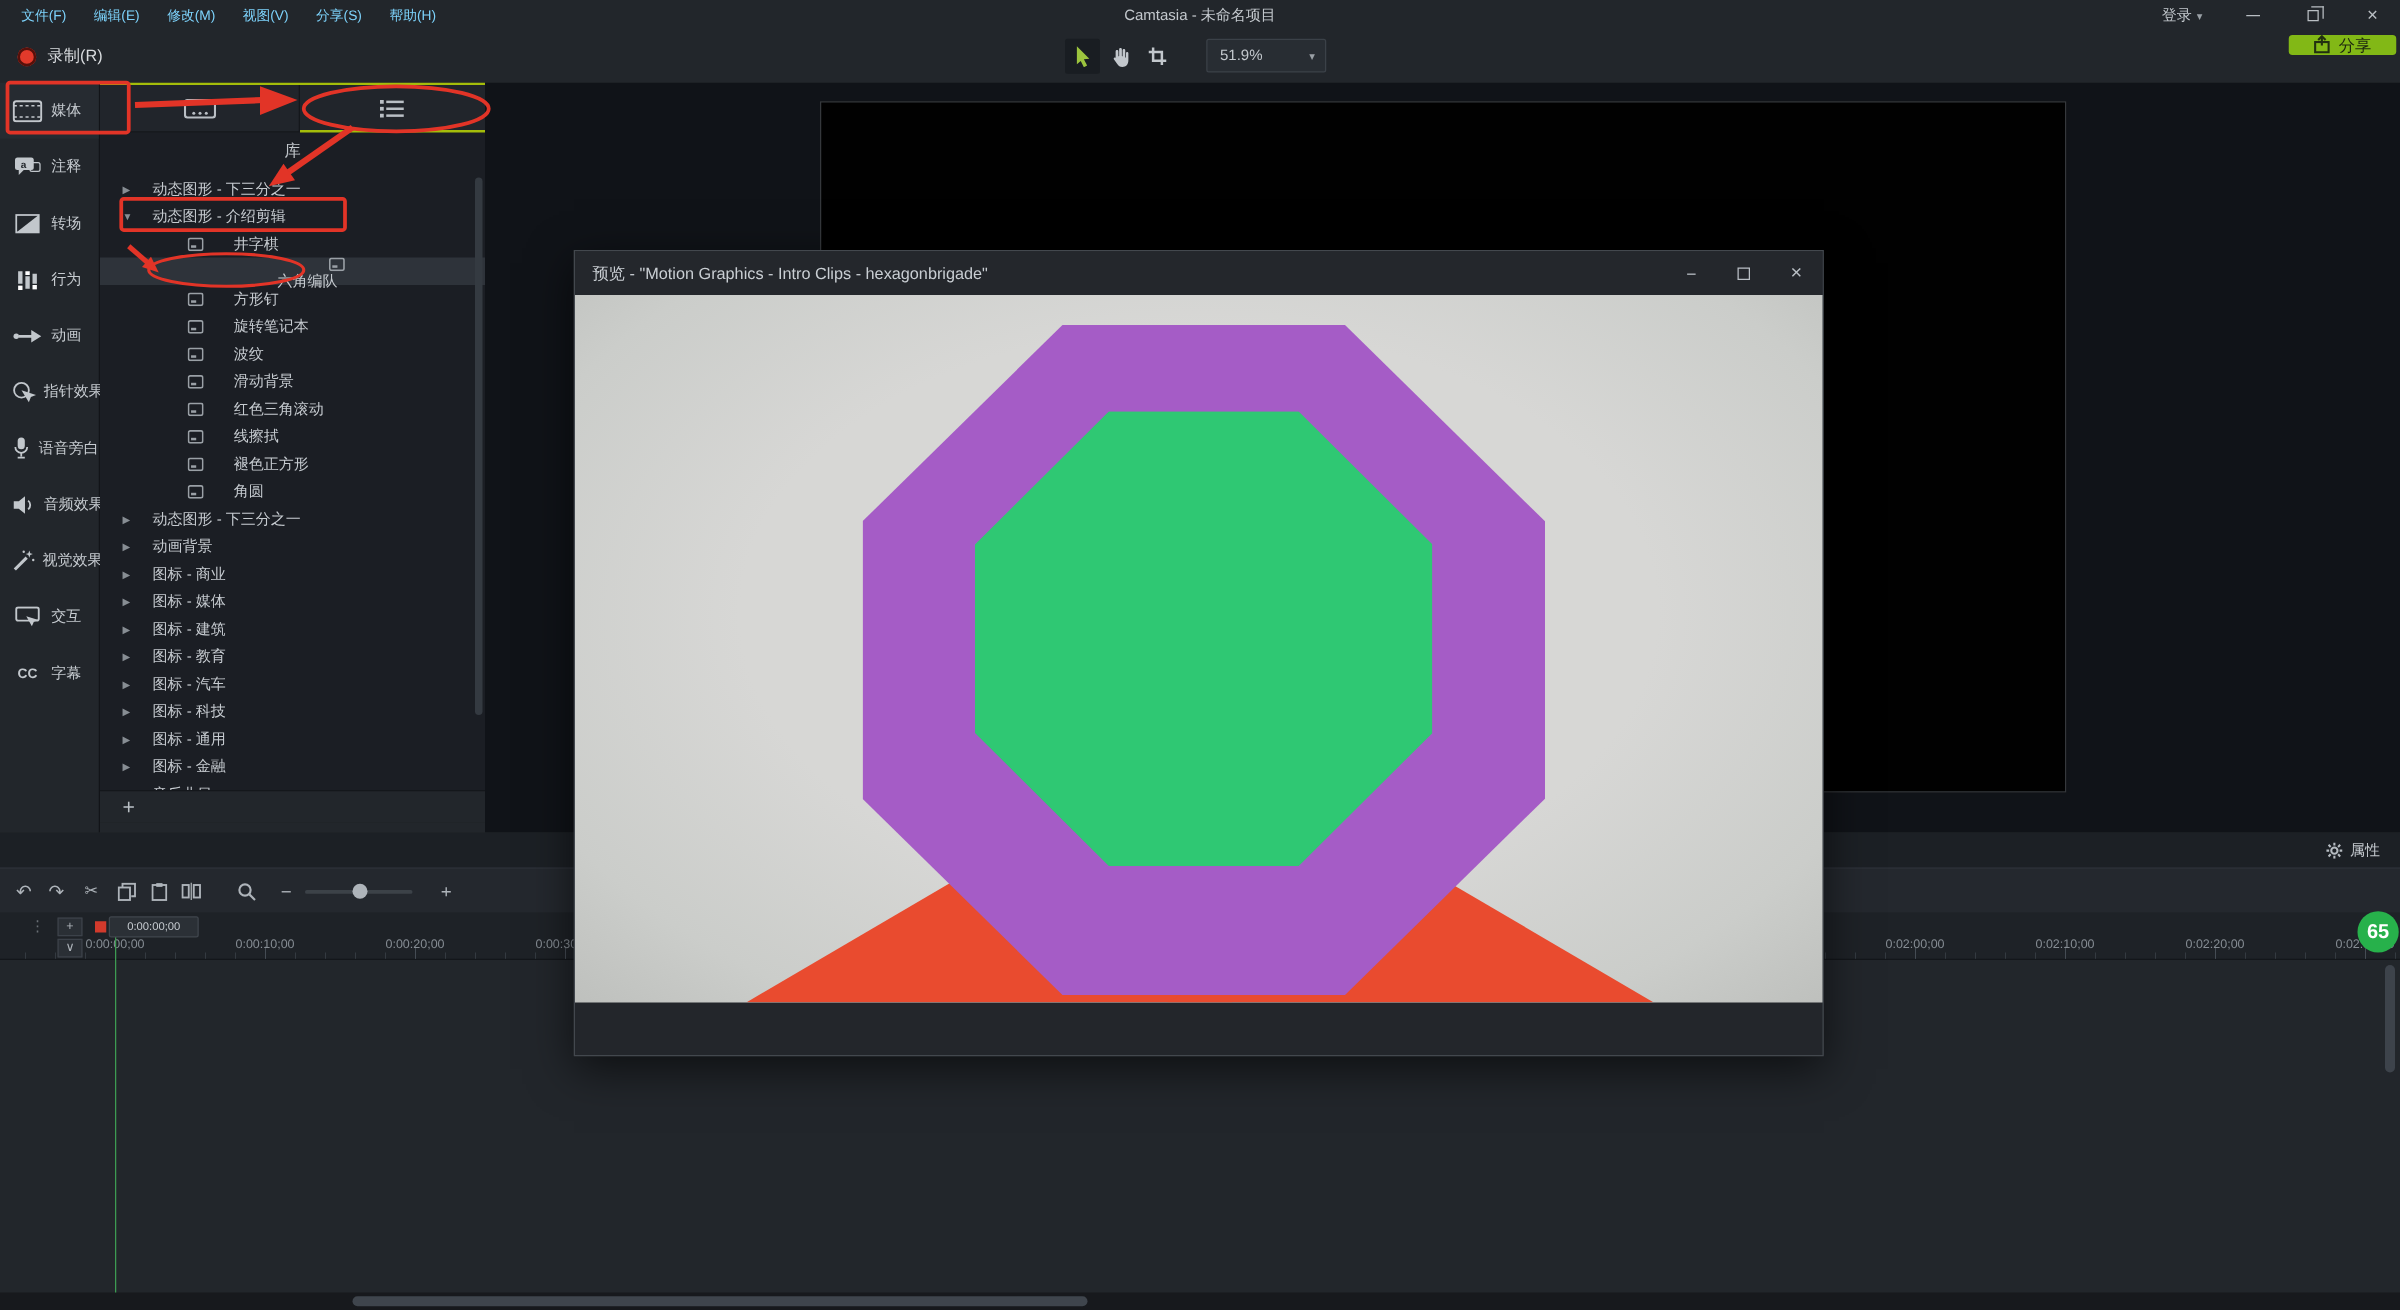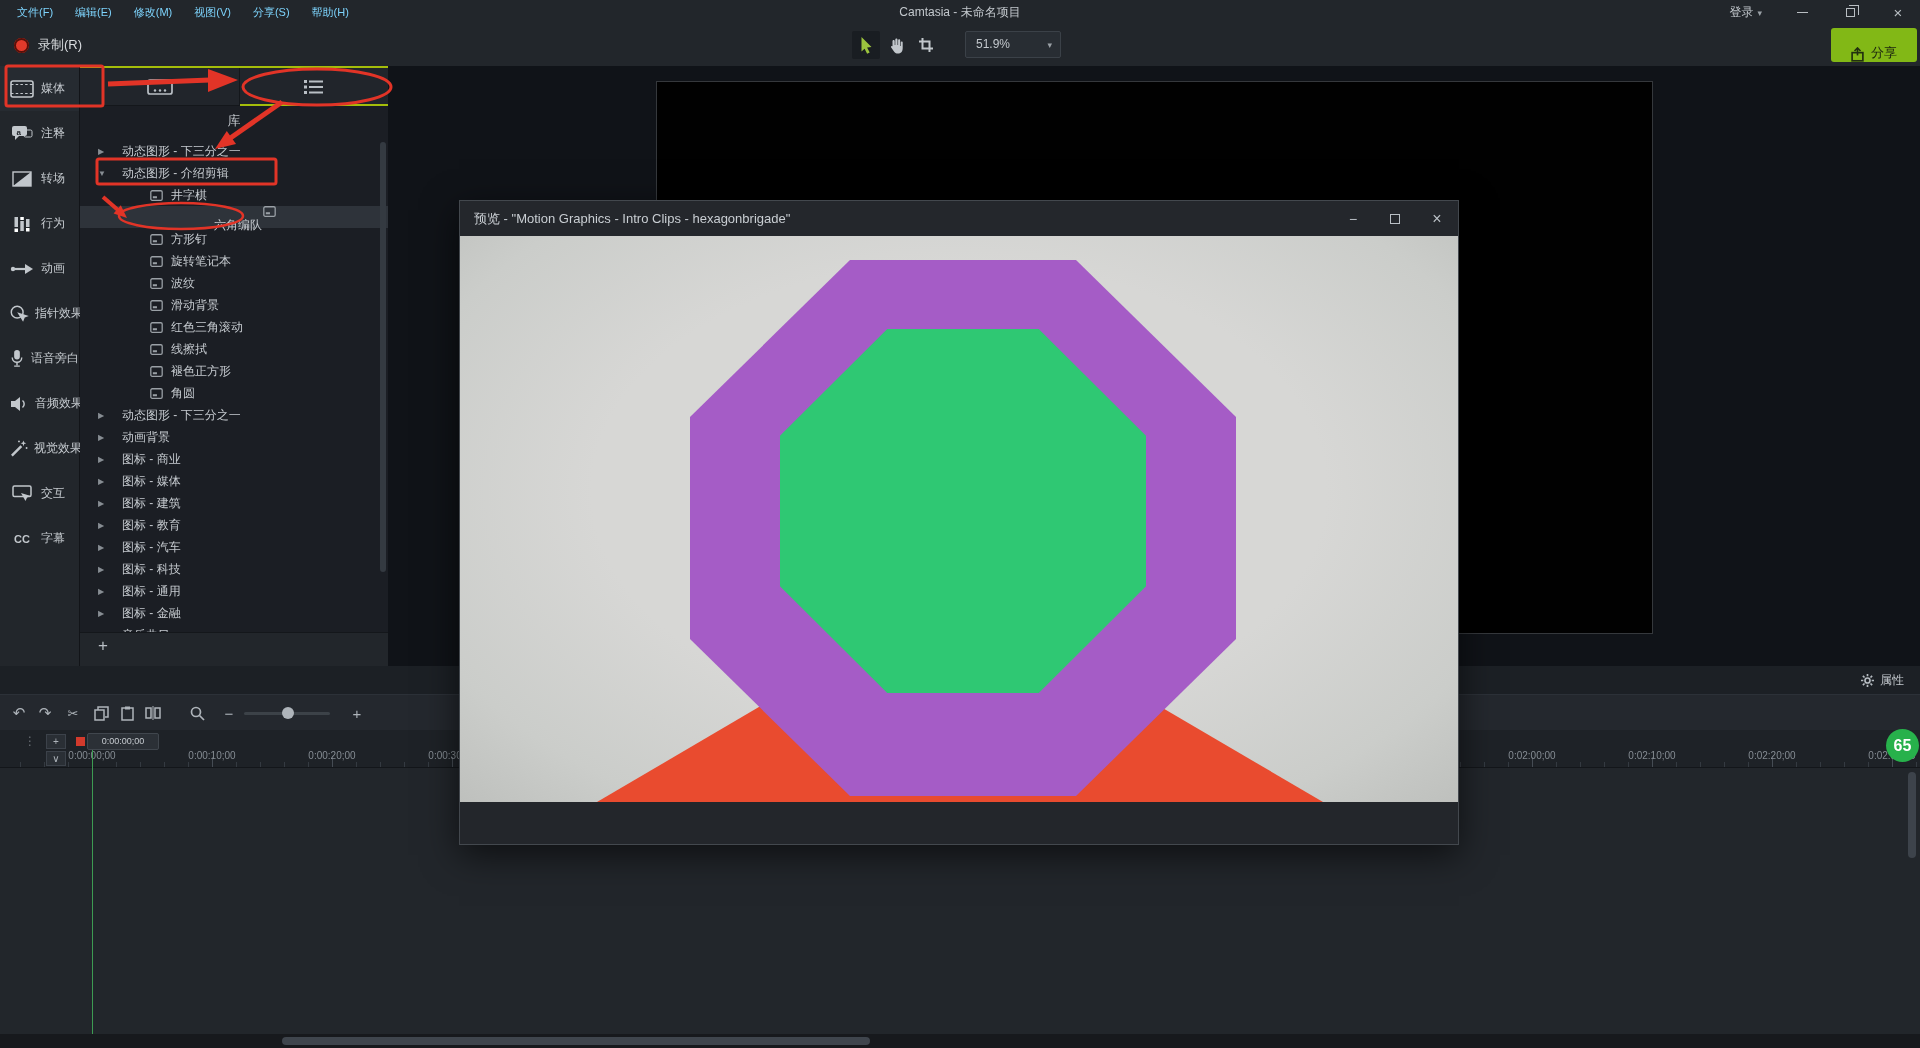--- a/index.html
+++ b/index.html
@@ -25,22 +25,22 @@
   #toolrow { position:absolute; left:0; top:24px; width:1920px; height:42px; background:#22262b; z-index:10; }
   #record-btn { position:absolute; left:8px; top:6px; height:30px; display:flex; align-items:center; gap:9px; padding:0 6px; }
   #record-dot { width:15px; height:15px; border-radius:50%; background:#e23a2b; box-shadow:0 0 0 2px #57100a inset; }
   #record-label { font-size:13px; color:#d8dbde; }
   #center-tools { position:absolute; left:852px; top:6px; height:30px; display:flex; align-items:center; gap:2px; }
   .tool-btn { width:28px; height:28px; display:flex; align-items:center; justify-content:center; border-radius:2px; }
   .tool-btn.active { background:#191d22; }
   #zoom-dropdown { position:absolute; left:965px; top:7px; width:96px; height:27px; background:#282d33;
     border:1px solid #3b4148; border-radius:2px; color:#c3c8cd; font-size:12px; line-height:25px; padding-left:10px; }
   #zoom-dropdown .caret { position:absolute; right:8px; top:0; color:#9aa0a6; font-size:9px; }
-  #share-btn { position:absolute; right:3px; top:4px; width:86px; height:34px; background:#82b816; border-radius:3px;
-    display:flex; align-items:flex-end; justify-content:center; gap:7px; color:#1c2510; font-size:13px; }
+  #share-btn { position:absolute; right:3px; top:4px; width:86px; height:16px; background:#82b816; border-radius:3px;
+    display:flex; align-items:flex-start; justify-content:center; gap:7px; color:#1c2510; font-size:13px; }
 
   
   #sidebar { position:absolute; left:0; top:66px; width:80px; height:600px; background:#22262b; border-right:1px solid #121418; }
   .side-item { height:45px; display:flex; align-items:center; cursor:default; }
   .side-item.active { background:#262b31; }
   .side-ico { width:26px; margin-left:9px; display:flex; justify-content:center; }
   .side-label { margin-left:6px; font-size:12px; color:#c6cbd0; white-space:nowrap; }
   .cc-glyph { font-size:11px; font-weight:bold; color:#c2c7cc; letter-spacing:0; }
 
   
@@ -51,21 +51,21 @@
   #tab-media-bin { left:0; width:160px; border-right:1px solid #14171b; }
   #tab-library { left:160px; width:148px; }
   #tab-underline { position:absolute; left:160px; bottom:-1px; width:148px; height:2px; background:#a4bd0a; }
   #lib-header { position:absolute; left:0; top:44px; width:308px; height:24px; text-align:center; font-size:13px; color:#c3c8cd; line-height:22px; }
   #lib-tree { position:absolute; left:0; top:74px; width:308px; height:492px; overflow:hidden; }
   .tree-row { height:22px; display:flex; align-items:center; font-size:12px; color:#c6cbd0; white-space:nowrap; }
   .tree-row.selected { background:#2e333a;flex-direction:column; }
   .tree-arrow { width:10px; margin-left:18px; font-size:8px; color:#878d93; }
   .tree-folder-label { margin-left:14px; }
   .tree-clip-ico { margin-left:70px; display:flex; }
-  .tree-clip-label { margin-left:8px; }
+  .tree-clip-label { margin-left:24px; }
   #lib-add-row { position:absolute; left:0; top:566px; width:308px; height:26px; background:#22262b; border-top:1px solid #14171b; }
   #lib-add-btn { position:absolute; left:12px; top:2px; width:22px; height:22px; text-align:center; line-height:21px; font-size:17px; color:#b9bfc5; }
   #lib-scrollbar { position:absolute; right:2px; top:76px; width:6px; height:430px; background:#343a41; border-radius:3px; }
 
   
   #canvas-area { position:absolute; left:388px; top:66px; width:1532px; height:600px; background:#101318; }
   #stage { position:absolute; left:268px; top:15px; width:997px; height:553px; background:#010101; border:1px solid #35383c; }
 
   
   #props-strip { position:absolute; left:0; top:666px; width:1920px; height:28px; background:#1c2025; }

